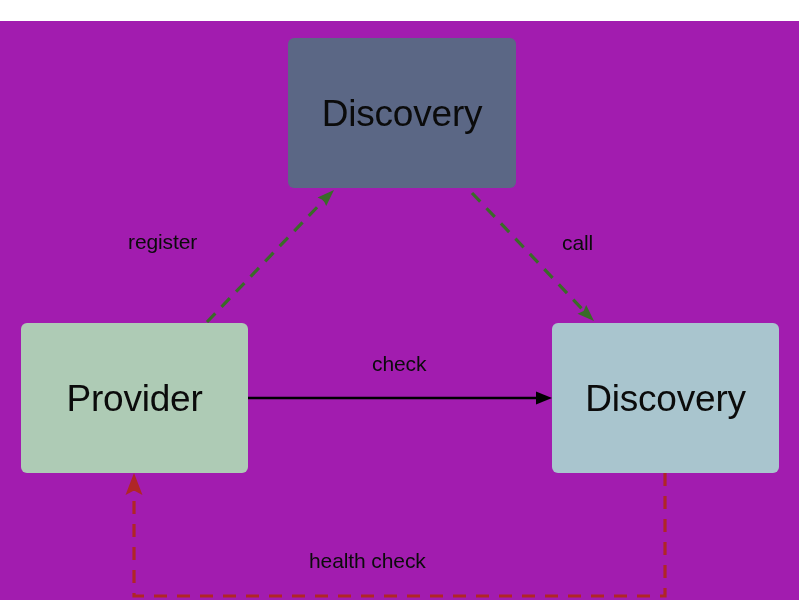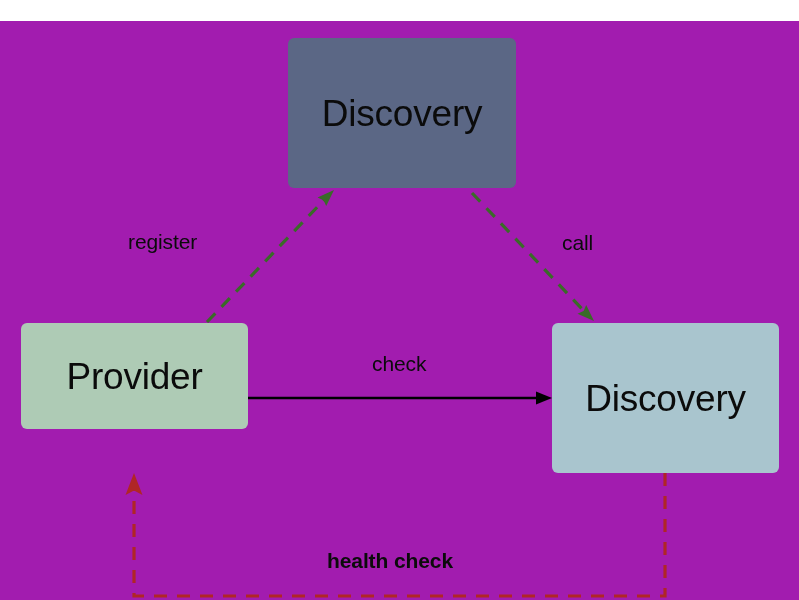--- a/index.html
+++ b/index.html
@@ -45,21 +45,21 @@
     left: 288px;
     top: 17px;
     width: 228px;
     height: 150px;
     background: #5b6785;
   }
   #node-provider {
     left: 21px;
     top: 302px;
     width: 227px;
-    height: 106px;
+    height: 150px;
     background: #aecbb5;
   }
   #node-consumer {
     left: 552px;
     top: 302px;
     width: 227px;
     height: 150px;
     background: #a9c5ce;
   }
   .edge-label {
@@ -77,23 +77,22 @@
   }
   #label-poll {
     left: 562px;
     top: 211px;
   }
   #label-call {
     left: 372px;
     top: 332px;
   }
   #label-health-check {
-    left: 327px;
+    left: 309px;
     top: 529px;
-    font-weight: bold;
   }
 </style>
 </head>
 <body>
 
 <div id="canvas">
 
   <svg id="edges" viewBox="0 0 799 600" xmlns="http://www.w3.org/2000/svg">
 
     <g>

